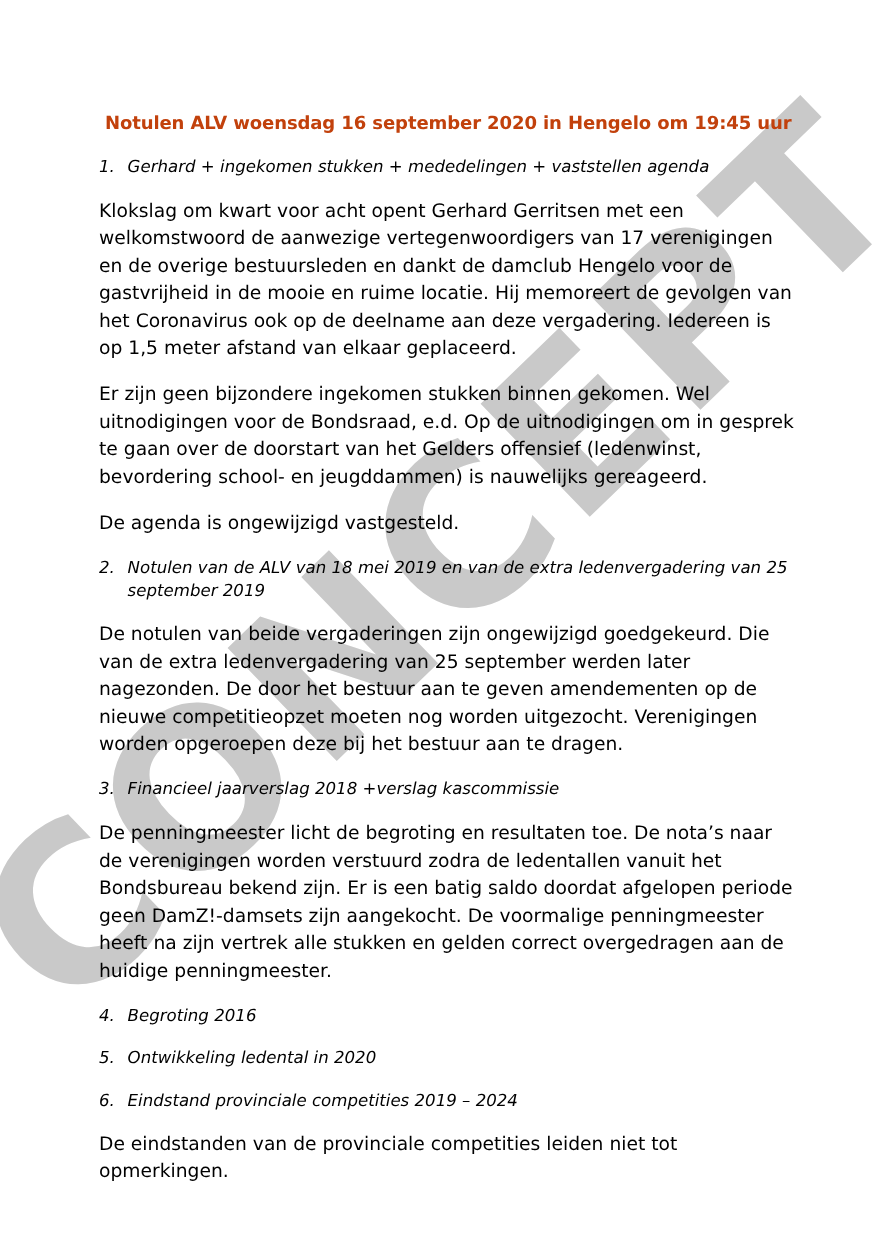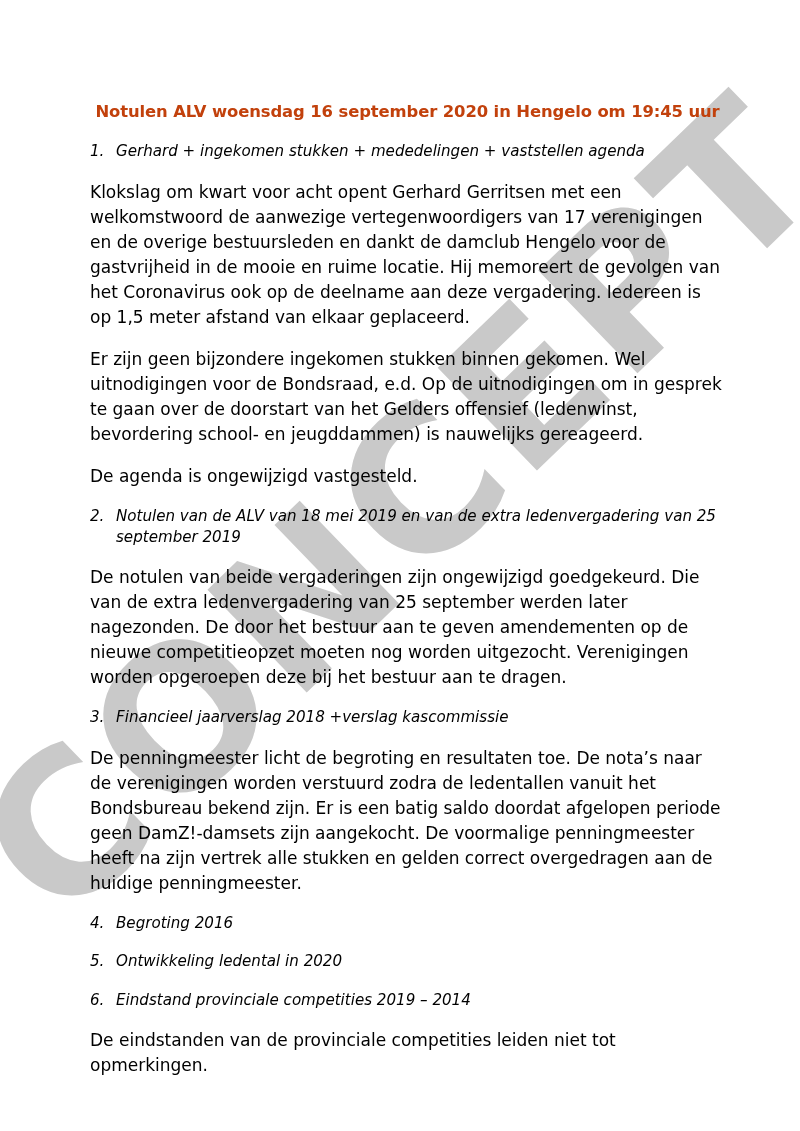--- a/index.html
+++ b/index.html
@@ -123,18 +123,18 @@
       <span class="agenda-label">Begroting 2016</span>
     </div>
 
     <div class="agenda-item">
       <span class="agenda-num">5.</span>
       <span class="agenda-label">Ontwikkeling ledental in 2020</span>
     </div>
 
     <div class="agenda-item">
       <span class="agenda-num">6.</span>
-      <span class="agenda-label">Eindstand provinciale competities 2019 – 2014</span>
+      <span class="agenda-label">Eindstand provinciale competities 2019 – 2024</span>
     </div>
     <p class="body-par">De eindstanden van de provinciale competities leiden niet tot opmerkingen.</p>
 
   </div>
 </div>
 
 </body></html>

